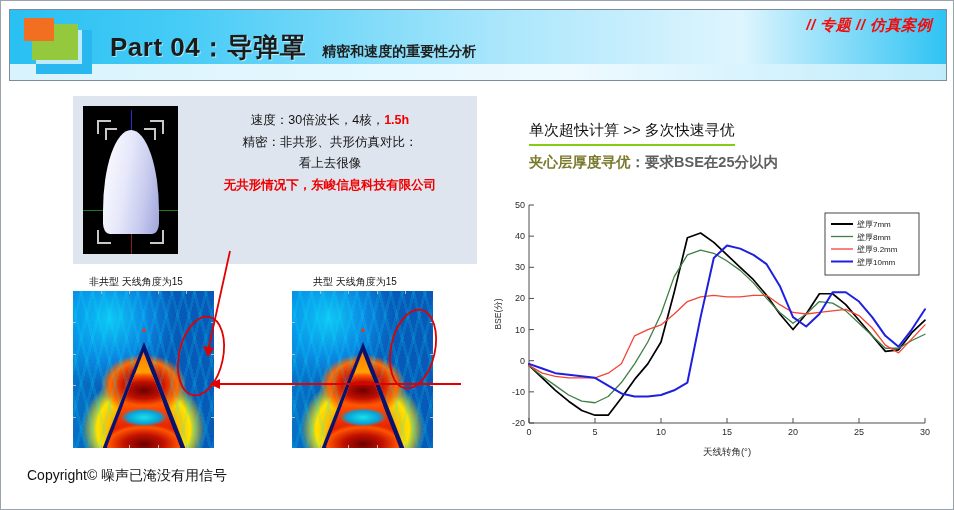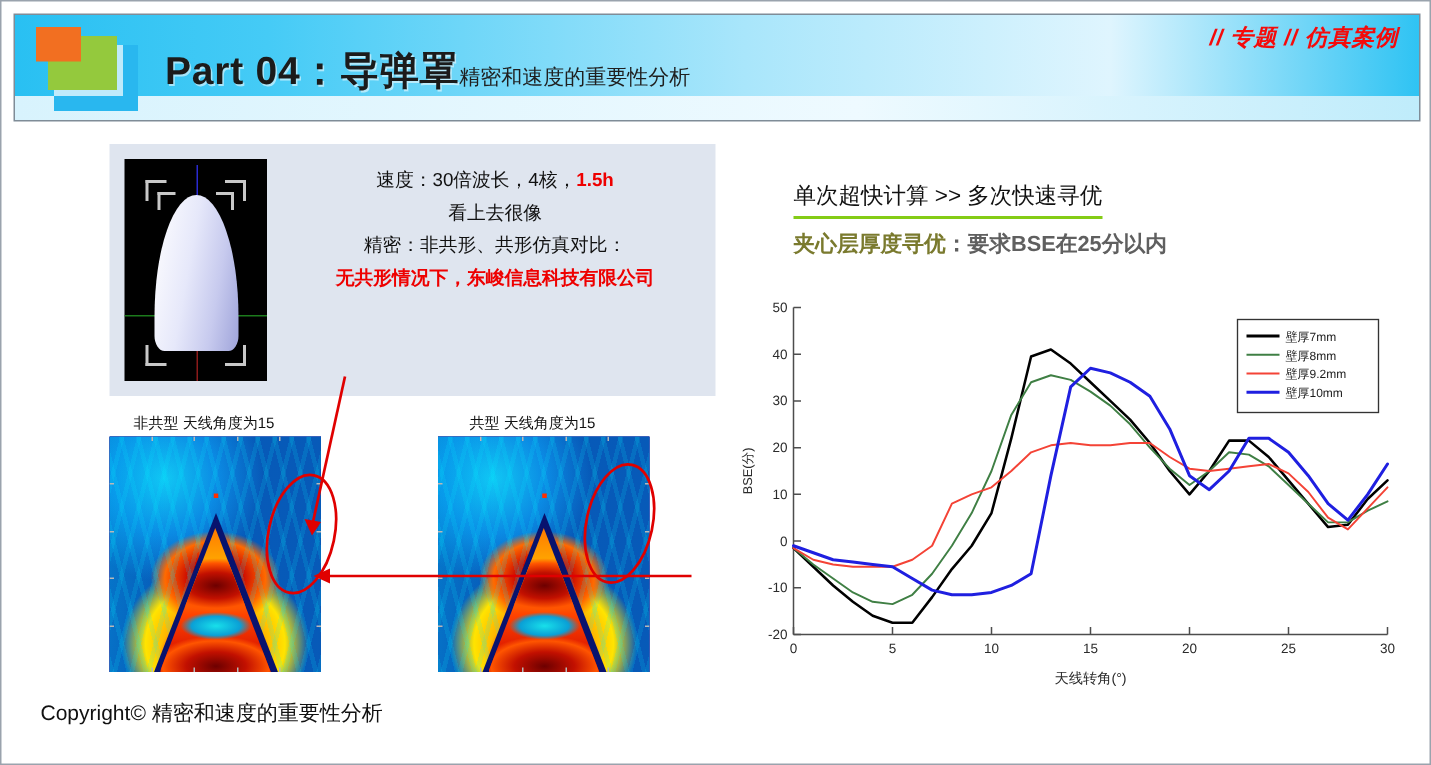--- a/index.html
+++ b/index.html
@@ -39,21 +39,21 @@
   #logo .sq-orange {
     position: absolute; left: 0px; top: 0px; width: 30px; height: 23px;
     background: #f26f21;
   }
   #title-wrap { position: absolute; left: 100px; top: 20px; display: flex; align-items: baseline; text-align: right; }
   #title-main {
     font-size: 26px; font-weight: bold; color: #1b1b1b; letter-spacing: 0.5px;
     text-shadow: 1px 1px 0 rgba(255,255,255,0.55);
   }
   #title-sub {
-    font-size: 14px; font-weight: normal; color: #1f1f1f; margin-left: 0;
+    font-size: 14px; font-weight: bold; color: #1f1f1f; margin-left: 16px;
   }
   #header-tag {
     position: absolute; right: 14px; top: 6px;
     font-size: 15px; font-weight: bold; font-style: italic; color: #f50a0a;
     letter-spacing: 0.5px;
   }
 
   
   #info-panel {
     position: absolute; left: 72px; top: 95px; width: 404px; height: 168px;
@@ -223,22 +223,22 @@
       <div class="bracket b-tl2"></div>
       <div class="bracket b-tr2"></div>
       <div class="bracket b-bl"></div>
       <div class="bracket b-br"></div>
     </div>
 
     <div id="info-lines">
       <div class="ln">
         <span>速度：30倍波长，4核，</span><span class="red">1.5h</span>
       </div>
+      <div class="ln">精密：非共形、共形仿真对比：</div>
       <div class="ln">看上去很像</div>
-      <div class="ln">精密：非共形、共形仿真对比：</div>
       <div class="ln red-line">无共形情况下，东峻信息科技有限公司</div>
     </div>
   </div>
 
   <div class="hm-caption" id="hm-cap-1">非共型 天线角度为15</div>
   <div class="hm-caption" id="hm-cap-2">共型 天线角度为15</div>
 
   <div class="heatmap" id="hm-1">
     <div class="hm-bg"></div>
     <div class="hm-streaks"></div>
@@ -360,15 +360,15 @@
 
     <line x1="229" y1="250" x2="207" y2="350" stroke="#e00000" stroke-width="1.8"></line>
     <polygon points="207,356 202,345 213,347" fill="#e00000"></polygon>
 
     <line x1="460" y1="383" x2="215" y2="383" stroke="#e00000" stroke-width="1.8"></line>
     <polygon points="208,383 219,378 219,388" fill="#e00000"></polygon>
 
     <line x1="270" y1="374" x2="355" y2="374" stroke="#e00000" stroke-width="1.8" opacity="0"></line>
   </svg>
 
-  <div id="footer">Copyright© 精密和速度的重要性分析</div>
+  <div id="footer">Copyright© 噪声已淹没有用信号</div>
 
 </div>
 
 </body></html>

